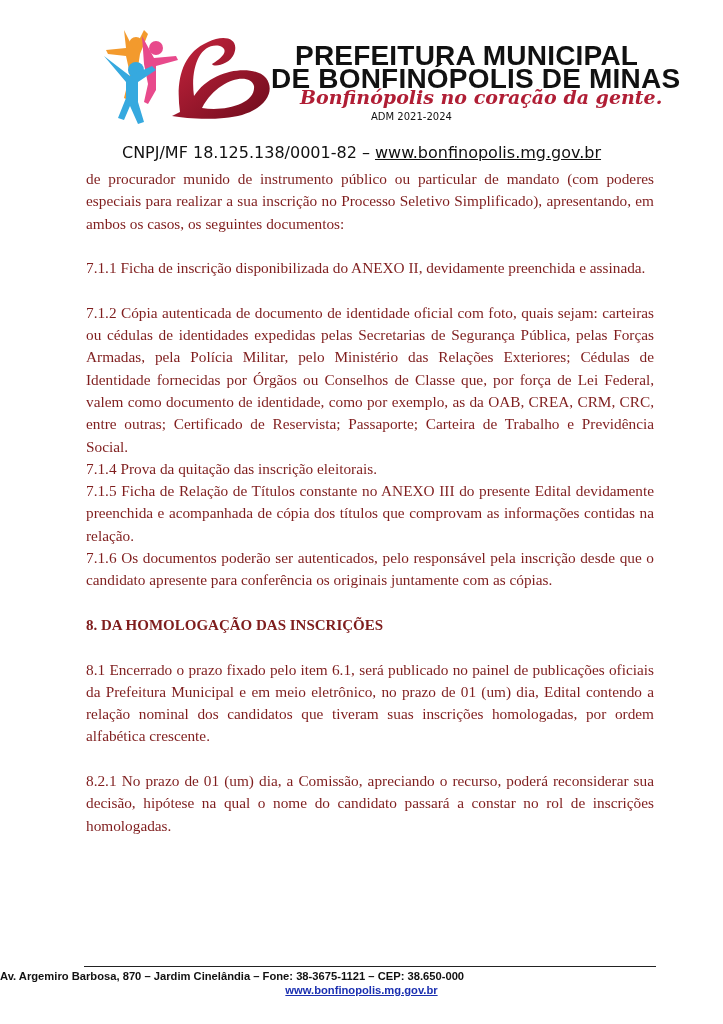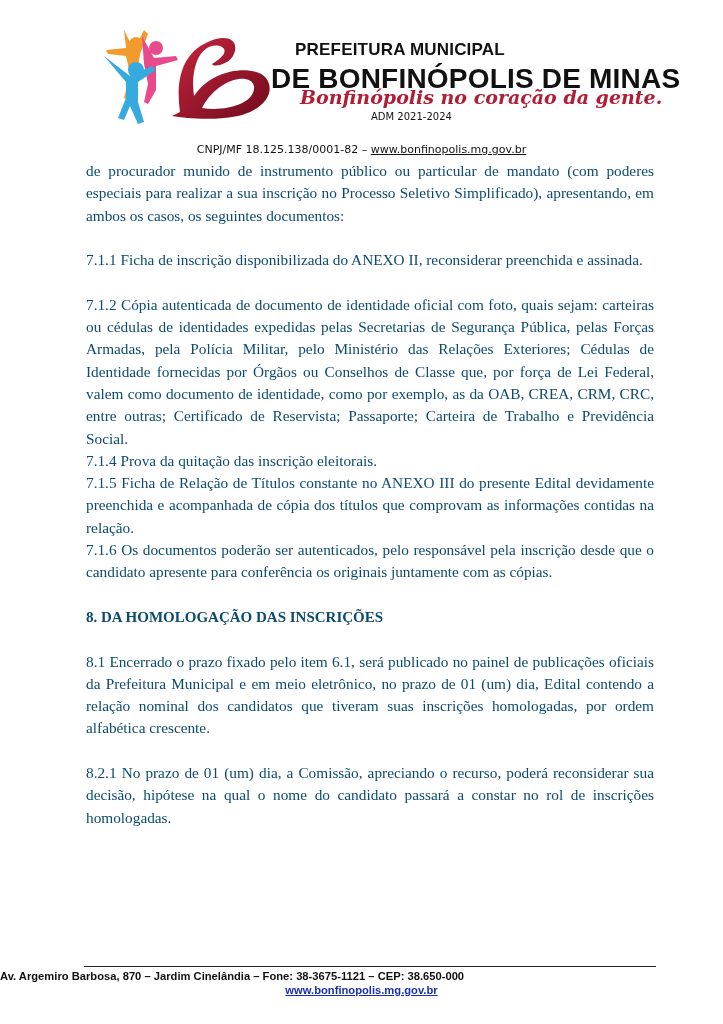--- a/index.html
+++ b/index.html
@@ -3,38 +3,38 @@
 <meta charset="utf-8">
 <style>
   html, body { margin: 0; padding: 0; background: #ffffff; }
   body { width: 723px; height: 1024px; position: relative; overflow: hidden; color: #111; }
   .header { position: absolute; left: 0; top: 0; width: 723px; height: 160px; }
   .logo { position: absolute; left: 84px; top: 24px; width: 196px; height: 104px; }
   .title1, .title2 {
     position: absolute; font-family: "Liberation Sans", sans-serif; font-weight: bold;
     color: #111; white-space: nowrap; letter-spacing: 0.2px;
   }
-  .title1 { left: 295px; top: 40px; font-size: 17px; }
+  .title1 { left: 295px; top: 40px; font-size: 28px; }
   .title2 { left: 271px; top: 63px; font-size: 28px; }
   .tagline {
     position: absolute; left: 300px; top: 86px; font-family: "DejaVu Serif", serif;
     font-style: italic; font-weight: bold; font-size: 19px; color: #b01e35; white-space: nowrap;
   }
   .adm {
     position: absolute; left: 371px; top: 111px; font-family: "DejaVu Sans", sans-serif;
     font-size: 10px; color: #111; white-space: nowrap;
   }
   .cnpj {
     position: absolute; left: 0; width: 723px; top: 143px; text-align: center;
-    font-family: "DejaVu Sans", sans-serif; font-size: 11px; color: #111; white-space: nowrap;
+    font-family: "DejaVu Sans", sans-serif; font-size: 16px; color: #111; white-space: nowrap;
   }
   .cnpj .link { text-decoration: underline; color: #111; }
   .content {
-    position: absolute; left: 86px; top: 160px; width: 568px;
-    font-family: "Liberation Serif", serif; font-size: 15.3px; line-height: 22.3px; color: #0c4a6e;
+    position: absolute; left: 86px; top: 168px; width: 568px;
+    font-family: "Liberation Serif", serif; font-size: 15.3px; line-height: 22.3px; color: #7f1d1d;
   }
   .content p { margin: 0; text-align: justify; }
   .content p.gap { margin-top: 22.3px; }
   .content h2 {
     margin: 22.3px 0 0 0; font-size: 15px; font-weight: bold; line-height: 22.3px;
     font-family: "Liberation Serif", serif;
   }
   .footer-rule { position: absolute; left: 84px; top: 966px; width: 572px; height: 0; border-top: 1.5px solid #222; }
   .footer-addr {
     position: absolute; left: 0; width: 723px; top: 970px; text-align: left;
@@ -81,21 +81,21 @@
   <div class="title2">DE BONFINÓPOLIS DE MINAS</div>
   <div class="tagline">Bonfinópolis no coração da gente.</div>
   <div class="adm">ADM 2021-2024</div>
   <div class="cnpj">
     <span>CNPJ/MF 18.125.138/0001-82 – </span><span class="link">www.bonfinopolis.mg.gov.br</span>
   </div>
 </div>
 
 <div class="content">
   <p>de procurador munido de instrumento público ou particular de mandato (com poderes especiais para realizar a sua inscrição no Processo Seletivo Simplificado), apresentando, em ambos os casos, os seguintes documentos:</p>
-  <p class="gap">7.1.1 Ficha de inscrição disponibilizada do ANEXO II, reconsiderar preenchida e assinada.</p>
+  <p class="gap">7.1.1 Ficha de inscrição disponibilizada do ANEXO II, devidamente preenchida e assinada.</p>
   <p class="gap">7.1.2 Cópia autenticada de documento de identidade oficial com foto, quais sejam: carteiras ou cédulas de identidades expedidas pelas Secretarias de Segurança Pública, pelas Forças Armadas, pela Polícia Militar, pelo Ministério das Relações Exteriores; Cédulas de Identidade fornecidas por Órgãos ou Conselhos de Classe que, por força de Lei Federal, valem como documento de identidade, como por exemplo, as da OAB, CREA, CRM, CRC, entre outras; Certificado de Reservista; Passaporte; Carteira de Trabalho e Previdência Social.</p>
   <p>7.1.4 Prova da quitação das inscrição eleitorais.</p>
   <p>7.1.5 Ficha de Relação de Títulos constante no ANEXO III do presente Edital devidamente preenchida e acompanhada de cópia dos títulos que comprovam as informações contidas na relação.</p>
   <p>7.1.6 Os documentos poderão ser autenticados, pelo responsável pela inscrição desde que o candidato apresente para conferência os originais juntamente com as cópias.</p>
   <h2>8. DA HOMOLOGAÇÃO DAS INSCRIÇÕES</h2>
   <p class="gap">8.1 Encerrado o prazo fixado pelo item 6.1, será publicado no painel de publicações oficiais da Prefeitura Municipal e em meio eletrônico, no prazo de 01 (um) dia, Edital contendo a relação nominal dos candidatos que tiveram suas inscrições homologadas, por ordem alfabética crescente.</p>
   <p class="gap">8.2.1 No prazo de 01 (um) dia, a Comissão, apreciando o recurso, poderá reconsiderar sua decisão, hipótese na qual o nome do candidato passará a constar no rol de inscrições homologadas.</p>
 </div>
 
 <div class="footer-rule"></div>

